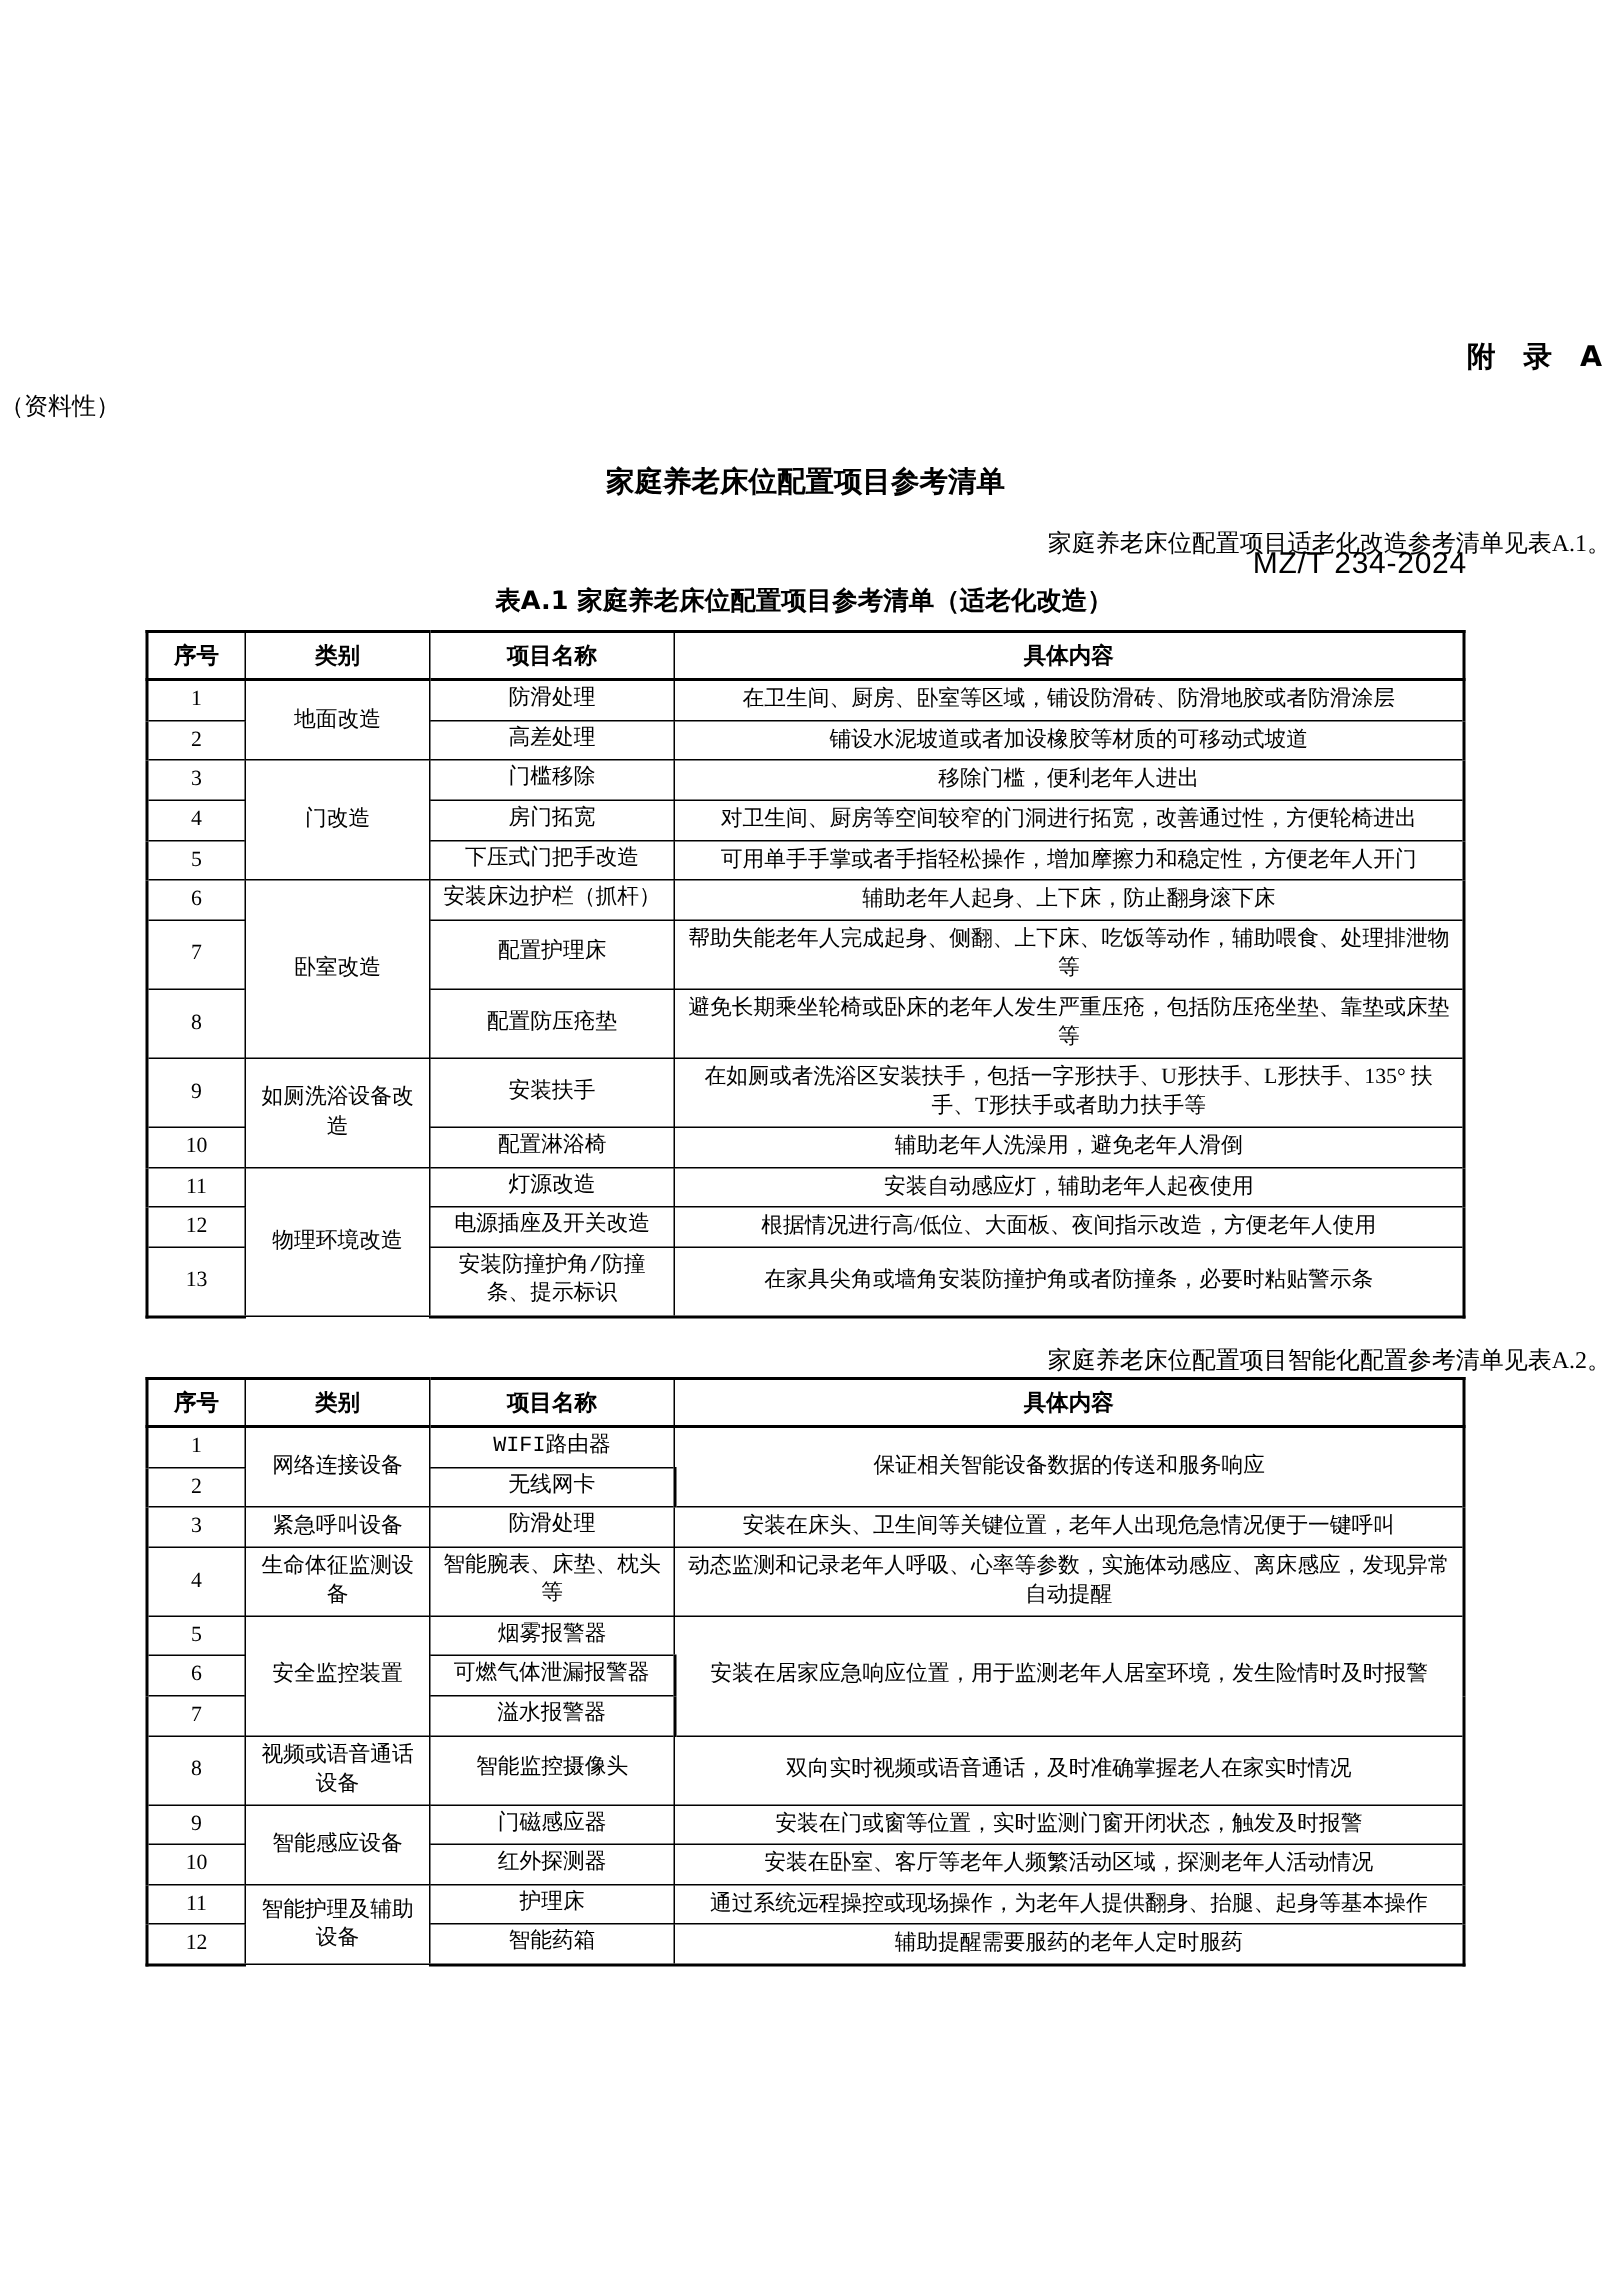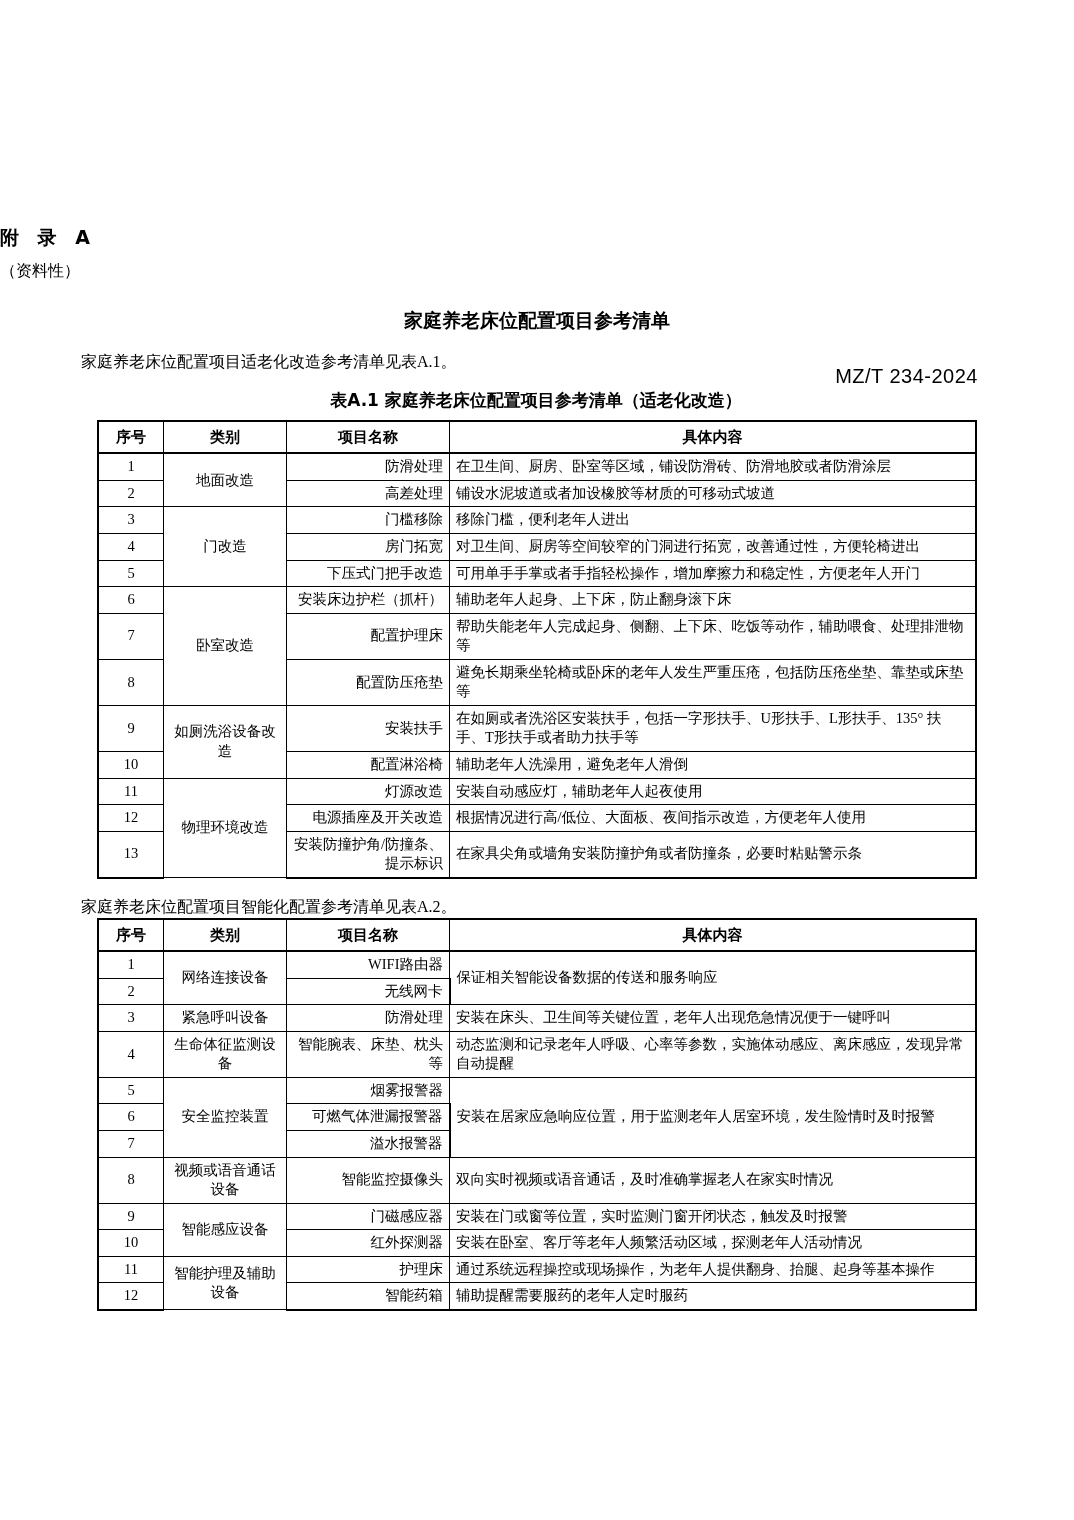--- a/index.html
+++ b/index.html
@@ -24,45 +24,46 @@
   .header-right {
     position: absolute;
     top: 140px;
     right: 96px;
     font-size: 20px;
     letter-spacing: 0.5px;
     font-family: Liberation Sans, sans-serif;
     margin-left: 12px;
   }
   .annex-title {
-    text-align: left;
+    text-align: right;
     font-size: 19px;
     font-weight: bold;
     margin-top: 225px;
     letter-spacing: 6px;
     font-family: "DejaVu Sans", "Liberation Sans", sans-serif;
   }
   .annex-sub {
     text-align: left;
     font-size: 16px;
     margin-top: 10px;
     font-family: "DejaVu Sans", "Liberation Sans", sans-serif;
   }
   .annex-name {
     text-align: center;
     font-size: 19px;
     font-weight: bold;
     margin-top: 26px;
     font-family: "DejaVu Sans", "Liberation Sans", sans-serif;
   }
   .para {
-    margin: 18px 0 0 17px;
+    margin: 18px 0 0 0;
     padding-left: 64px;
     font-size: 16px;
     font-family: "Liberation Serif", "DejaVu Serif", serif;
+    text-align: right;
   }
   .table-caption {
     text-align: center;
     font-size: 17px;
     font-weight: bold;
     margin: 16px 2px 8px 0;
     font-family: "DejaVu Sans", "Liberation Sans", sans-serif;
   }
   table.doc {
     border-collapse: collapse;
@@ -87,22 +88,22 @@
     border-bottom: 2px solid #000;
     padding: 5px 6px;
   }
   table.doc thead th:first-child { border-left: 2px solid #000; }
   table.doc thead th:last-child { border-right: 2px solid #000; }
   table.doc tbody tr td:first-child { border-left: 2px solid #000; }
   table.doc tbody tr td:last-child { border-right: 2px solid #000; }
   table.doc tbody tr:last-child td { border-bottom: 2px solid #000; }
   .c-num { text-align: center; width: 52px; }
   .c-cat { text-align: center; width: 110px; }
-  .c-item { text-align: right; width: 150px; }
-  .c-desc { text-align: left; padding-left: 8px; }
+  .c-item { text-align: center; width: 150px; font-family: Liberation Mono, monospace; }
+  .c-desc { text-align: center; padding-left: 8px; }
 </style>
 </head>
 <body>
 
 <div class="page">
 
   <div class="header-right">MZ/T 234-2024</div>
 
   <div class="annex-title">附 录 A</div>
   <div class="annex-sub">（资料性）</div>

